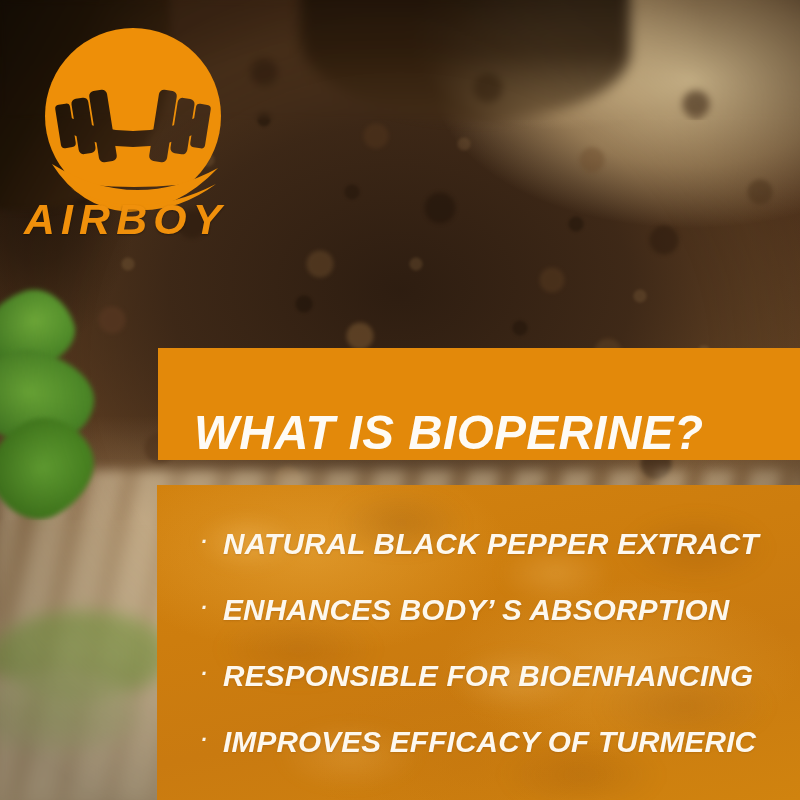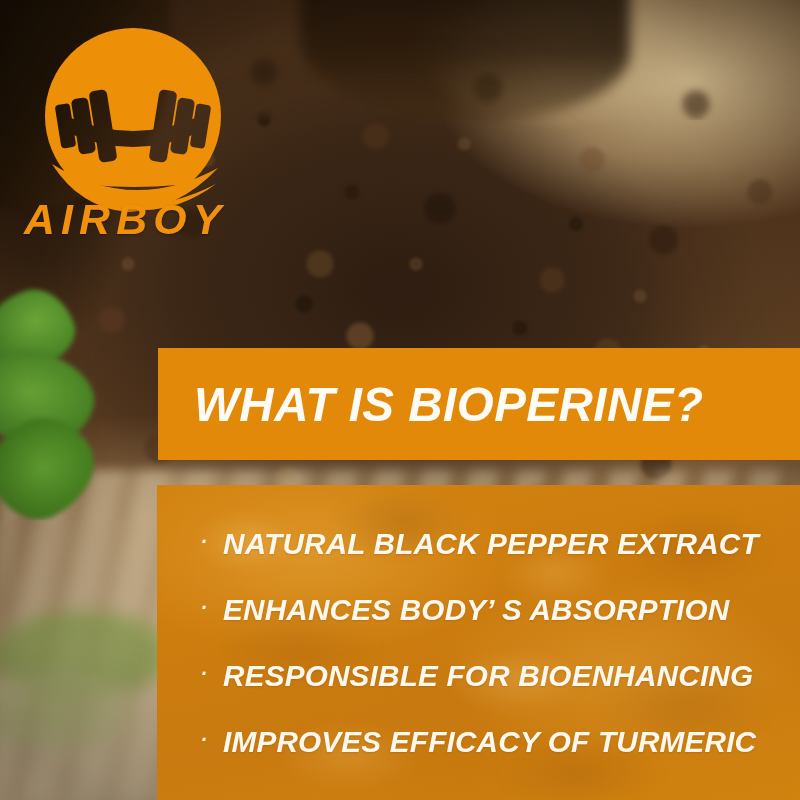--- a/index.html
+++ b/index.html
@@ -150,21 +150,21 @@
     color:#F0900B;
     font-family:"Liberation Sans", sans-serif;
     transform:scaleX(1.02);
     text-shadow:0 1px 2px rgba(0,0,0,.35);
   }
 
   
   .title-banner {
     position:absolute; left:158px; top:348px; width:642px; height:112px;
     background:#E3890A;
-    display:flex; align-items:center;
+    display:flex; align-items:flex-end;
   }
   .title-text {
     color:#FEFBF5;
     font-size:49px;
     font-weight:bold;
     letter-spacing:.5px;
     margin-left:36px;
     transform:scaleX(.97);
     transform-origin:left center;
     white-space:nowrap;

